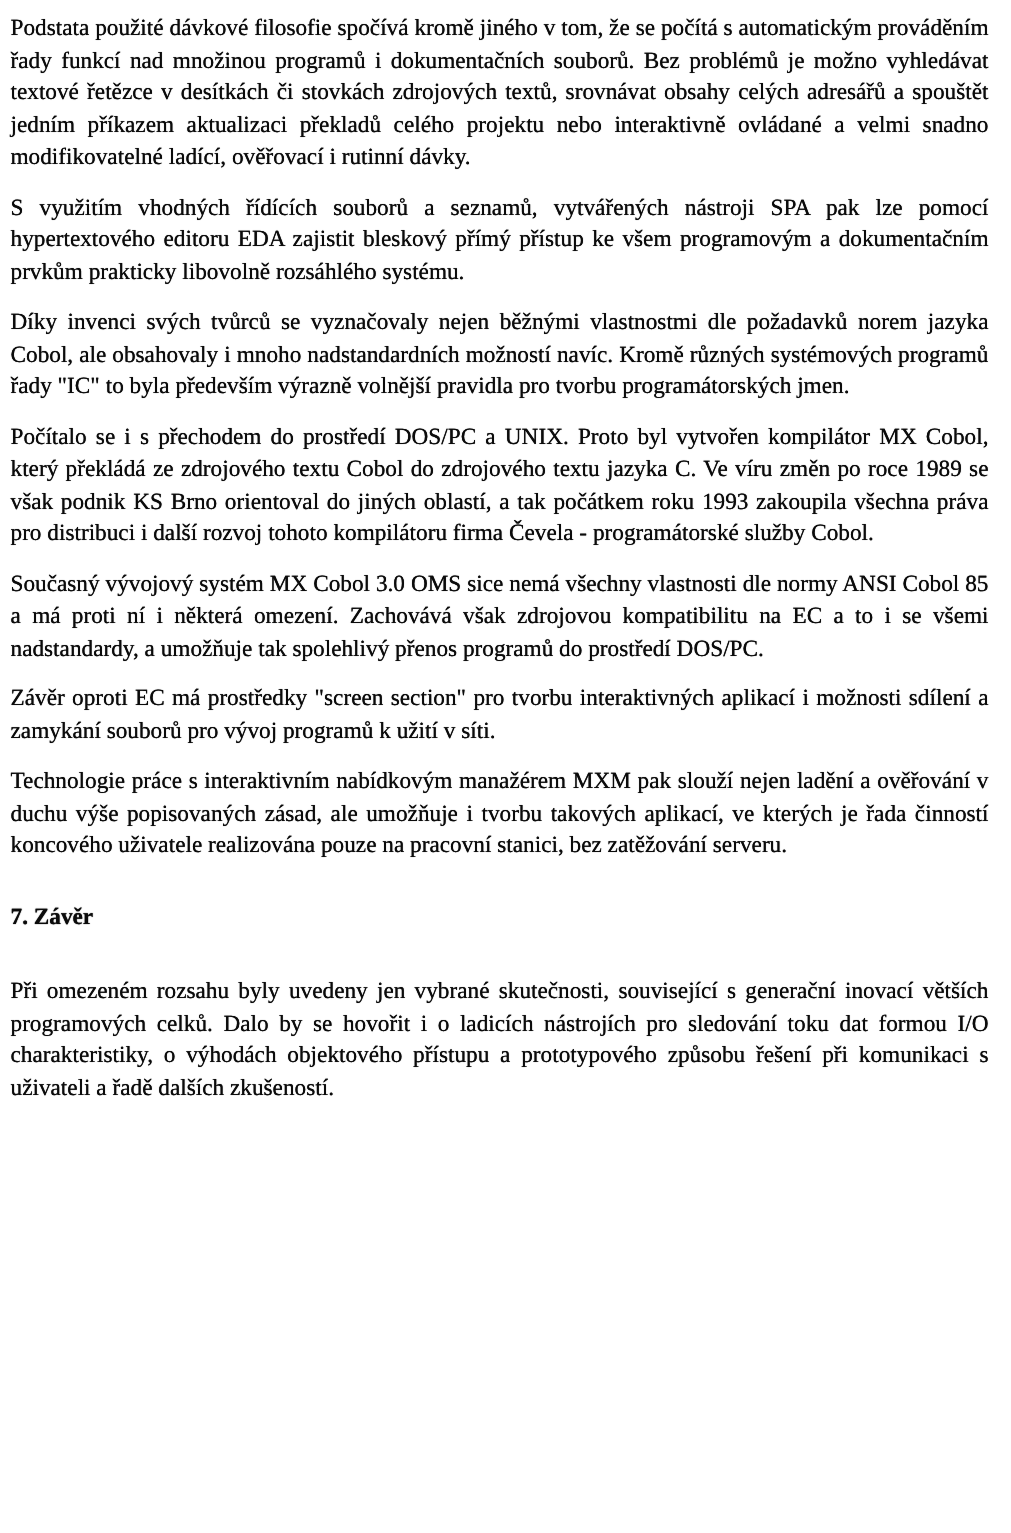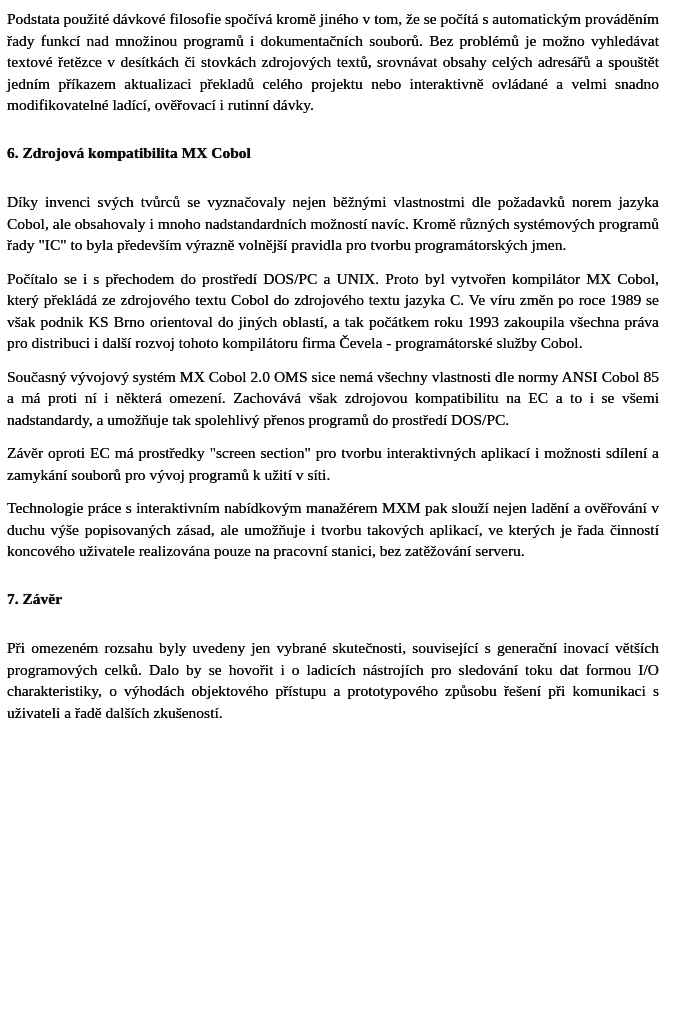--- a/index.html
+++ b/index.html
@@ -37,22 +37,22 @@
     text-align: left;
     text-shadow: 0 0 0.7px #000;
   }
 </style>
 </head>
 <body>
 
 <div class="page">
   <article>
     <p>Podstata použité dávkové filosofie spočívá kromě jiného v tom, že se počítá s automatickým prováděním řady funkcí nad množinou programů i dokumentačních souborů. Bez problémů je možno vyhledávat textové řetězce v desítkách či stovkách zdrojových textů, srovnávat obsahy celých adresářů a spouštět jedním příkazem aktualizaci překladů celého projektu nebo interaktivně ovládané a velmi snadno modifikovatelné ladící, ověřovací i rutinní dávky.</p>
-    <h3>6. Zdrojová kompatibilita MX Cobol</h3>
+    <p>S využitím vhodných řídících souborů a seznamů, vytvářených nástroji SPA pak lze pomocí hypertextového editoru EDA zajistit bleskový přímý přístup ke všem programovým a dokumentačním prvkům prakticky libovolně rozsáhlého systému.</p>
     <p>Díky invenci svých tvůrců se vyznačovaly nejen běžnými vlastnostmi dle požadavků norem jazyka Cobol, ale obsahovaly i mnoho nadstandardních možností navíc. Kromě různých systémových programů řady "IC" to byla především výrazně volnější pravidla pro tvorbu programátorských jmen.</p>
     <p>Počítalo se i s přechodem do prostředí DOS/PC a UNIX. Proto byl vytvořen kompilátor MX Cobol, který překládá ze zdrojového textu Cobol do zdrojového textu jazyka C. Ve víru změn po roce 1989 se však podnik KS Brno orientoval do jiných oblastí, a tak počátkem roku 1993 zakoupila všechna práva pro distribuci i další rozvoj tohoto kompilátoru firma Čevela - programátorské služby Cobol.</p>
-    <p>Současný vývojový systém MX Cobol 2.0 OMS sice nemá všechny vlastnosti dle normy ANSI Cobol 85 a má proti ní i některá omezení. Zachovává však zdrojovou kompatibilitu na EC a to i se všemi nadstandardy, a umožňuje tak spolehlivý přenos programů do prostředí DOS/PC.</p>
+    <p>Současný vývojový systém MX Cobol 3.0 OMS sice nemá všechny vlastnosti dle normy ANSI Cobol 85 a má proti ní i některá omezení. Zachovává však zdrojovou kompatibilitu na EC a to i se všemi nadstandardy, a umožňuje tak spolehlivý přenos programů do prostředí DOS/PC.</p>
     <p>Závěr oproti EC má prostředky "screen section" pro tvorbu interaktivných aplikací i možnosti sdílení a zamykání souborů pro vývoj programů k užití v síti.</p>
     <p>Technologie práce s interaktivním nabídkovým manažérem MXM pak slouží nejen ladění a ověřování v duchu výše popisovaných zásad, ale umožňuje i tvorbu takových aplikací, ve kterých je řada činností koncového uživatele realizována pouze na pracovní stanici, bez zatěžování serveru.</p>
     <h3>7. Závěr</h3>
     <p>Při omezeném rozsahu byly uvedeny jen vybrané skutečnosti, související s generační inovací větších programových celků. Dalo by se hovořit i o ladicích nástrojích pro sledování toku dat formou I/O charakteristiky, o výhodách objektového přístupu a prototypového způsobu řešení při komunikaci s uživateli a řadě dalších zkušeností.</p>
   </article>
 </div>
 
 </body></html>

